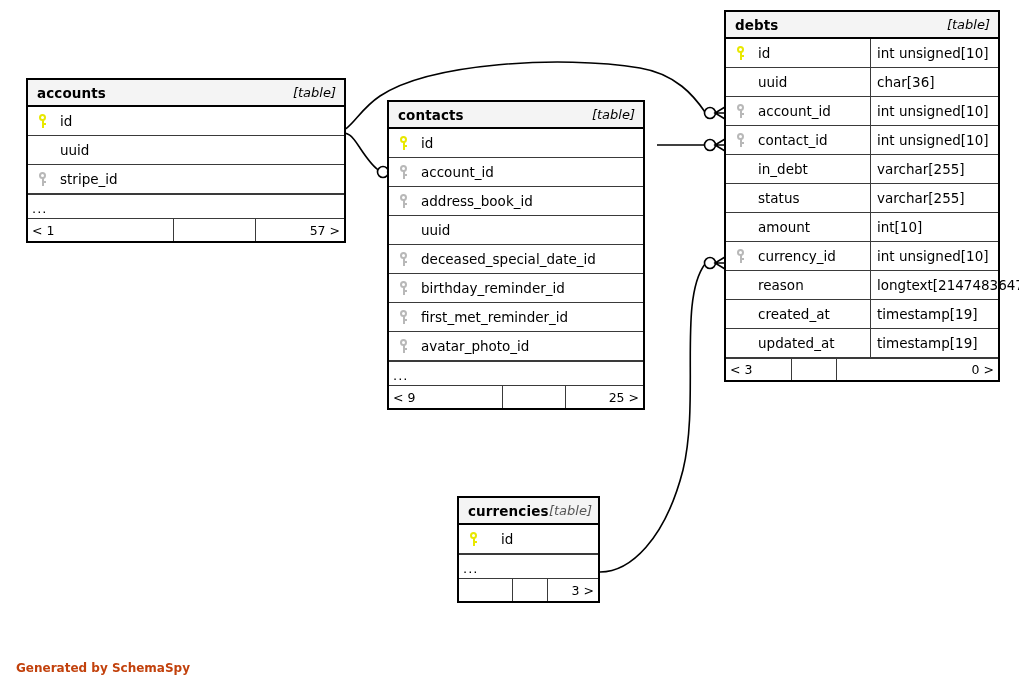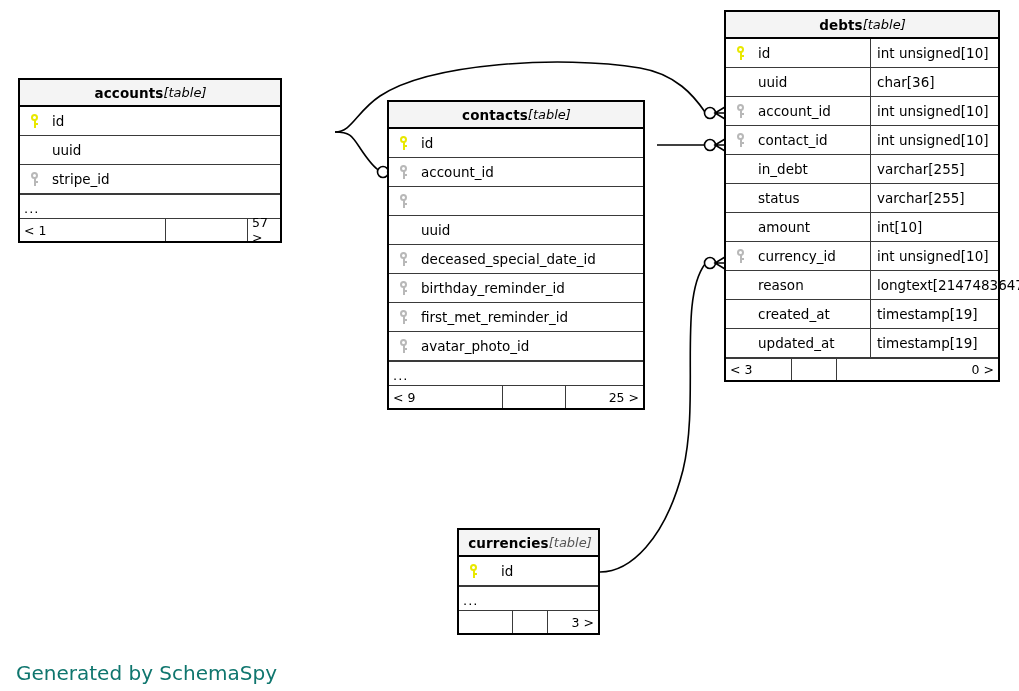--- a/index.html
+++ b/index.html
@@ -43,21 +43,21 @@
     color: #000000;
   }
 
   .tbl-header {
     background: #f4f4f4;
     border-bottom: 2px solid #000000;
     height: 27px;
     box-sizing: border-box;
     display: flex;
     align-items: center;
-    justify-content: center;
+    justify-content: space-between;
     padding: 0 8px 0 9px;
   }
   .tbl-name {
     font-weight: bold;
     font-size: 13.5px;
     letter-spacing: 0.1px;
     white-space: nowrap;
   }
   .tbl-tag {
     font-size: 13px;
@@ -159,24 +159,24 @@
     display: flex;
     align-items: center;
     border-right: 1px solid #3a3a3a;
     padding: 0 4px;
   }
   .ft-cell:last-child { border-right: none; }
   .ft-left  { justify-content: flex-start; }
   .ft-right { justify-content: flex-end; }
 
   
-  #tbl-accounts   { left: 18px;  top: 78px;  width: 264px; }
+  #tbl-accounts   { left: 26px;  top: 78px;  width: 320px; }
   #tbl-contacts   { left: 387px; top: 100px; width: 258px; }
   #tbl-debts      { left: 724px; top: 10px;  width: 276px; }
-  #tbl-currencies { left: 457px; top: 528px; width: 143px; }
+  #tbl-currencies { left: 457px; top: 496px; width: 143px; }
 
   #tbl-debts .col-name { flex: 0 0 112px; }
   #tbl-debts .col-type { flex: 1; }
 
   
   #tbl-accounts .ft-a { flex: 0 0 146px; }
   #tbl-accounts .ft-b { flex: 0 0 82px; }
   #tbl-accounts .ft-c { flex: 1; }
   
   #tbl-contacts .ft-a { flex: 0 0 114px; }
@@ -192,23 +192,24 @@
   #tbl-currencies .ft-c { flex: 1; }
 
   #tbl-currencies .tbl-header { padding-right: 6px; }
   #tbl-currencies .col-name { padding-left: 14px; }
 
   
   #credit {
     position: absolute;
     left: 16px;
     top: 661px;
-    font-size: 20px;
-    color: #0f766e;
+    font-size: 12px;
+    color: #c2410c;
     z-index: 3;
+    font-weight: bold;
   }
 </style>
 </head>
 <body>
 
 <div id="canvas">
 
   <svg id="edges" viewBox="0 0 1019 691" width="1019" height="691">
     <g fill="none" stroke="#000000" stroke-width="1.6">
 
@@ -304,20 +305,21 @@
       <span class="col-name">account_id</span>
     </div>
     <div class="tbl-row">
       <span class="col-key">
           <span class="key fk">
             <span class="kh"></span>
             <span class="ks"></span>
             <span class="kt"></span>
           </span>
         </span>
+      <span class="col-name">address_book_id</span>
     </div>
     <div class="tbl-row">
       <span class="col-key"></span>
       <span class="col-name">uuid</span>
     </div>
     <div class="tbl-row">
       <span class="col-key">
           <span class="key fk">
             <span class="kh"></span>
             <span class="ks"></span>

